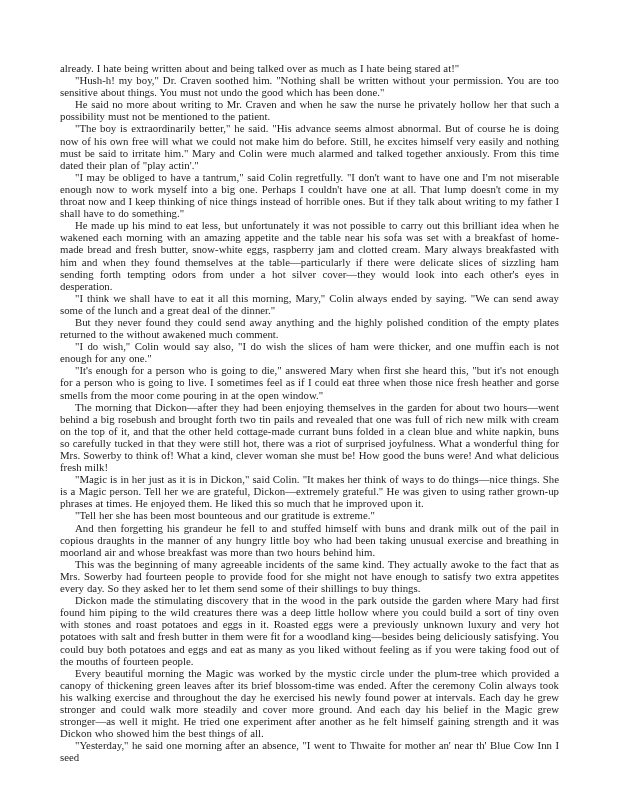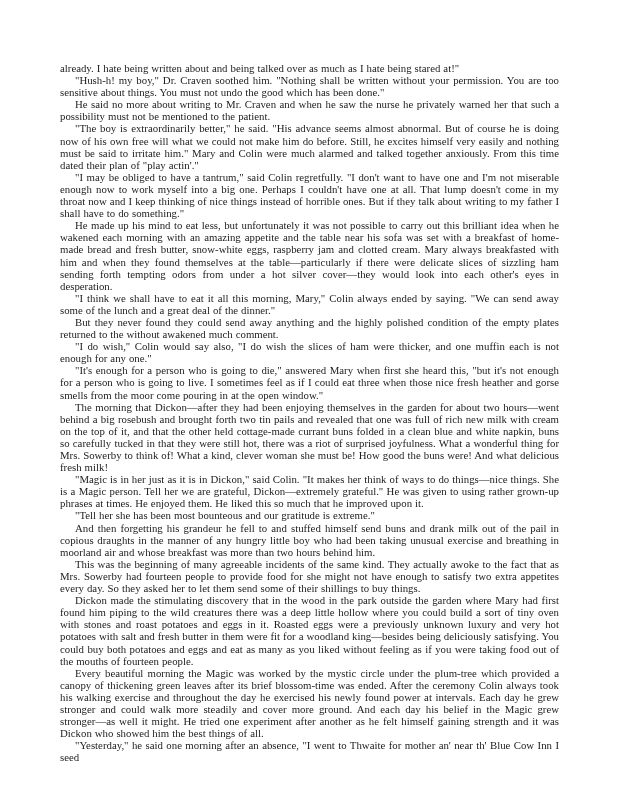--- a/index.html
+++ b/index.html
@@ -33,29 +33,29 @@
   .page p.continuation {
     text-indent: 0;
   }
 </style>
 </head>
 <body>
 
 <div class="page">
   <p class="continuation">already. I hate being written about and being talked over as much as I hate being stared at!"</p>
   <p>"Hush-h! my boy," Dr. Craven soothed him. "Nothing shall be written without your permission. You are too sensitive about things. You must not undo the good which has been done."</p>
-  <p>He said no more about writing to Mr. Craven and when he saw the nurse he privately warned her that such a possibility must not be mentioned to the patient.</p>
+  <p>He said no more about writing to Mr. Craven and when he saw the nurse he privately hollow her that such a possibility must not be mentioned to the patient.</p>
   <p>"The boy is extraordinarily better," he said. "His advance seems almost abnormal. But of course he is doing now of his own free will what we could not make him do before. Still, he excites himself very easily and nothing must be said to irritate him." Mary and Colin were much alarmed and talked together anxiously. From this time dated their plan of "play actin'."</p>
   <p>"I may be obliged to have a tantrum," said Colin regretfully. "I don't want to have one and I'm not miserable enough now to work myself into a big one. Perhaps I couldn't have one at all. That lump doesn't come in my throat now and I keep thinking of nice things instead of horrible ones. But if they talk about writing to my father I shall have to do something."</p>
   <p>He made up his mind to eat less, but unfortunately it was not possible to carry out this brilliant idea when he wakened each morning with an amazing appetite and the table near his sofa was set with a breakfast of home-made bread and fresh butter, snow-white eggs, raspberry jam and clotted cream. Mary always breakfasted with him and when they found themselves at the table—particularly if there were delicate slices of sizzling ham sending forth tempting odors from under a hot silver cover—they would look into each other's eyes in desperation.</p>
   <p>"I think we shall have to eat it all this morning, Mary," Colin always ended by saying. "We can send away some of the lunch and a great deal of the dinner."</p>
   <p>But they never found they could send away anything and the highly polished condition of the empty plates returned to the without awakened much comment.</p>
   <p>"I do wish," Colin would say also, "I do wish the slices of ham were thicker, and one muffin each is not enough for any one."</p>
   <p>"It's enough for a person who is going to die," answered Mary when first she heard this, "but it's not enough for a person who is going to live. I sometimes feel as if I could eat three when those nice fresh heather and gorse smells from the moor come pouring in at the open window."</p>
   <p>The morning that Dickon—after they had been enjoying themselves in the garden for about two hours—went behind a big rosebush and brought forth two tin pails and revealed that one was full of rich new milk with cream on the top of it, and that the other held cottage-made currant buns folded in a clean blue and white napkin, buns so carefully tucked in that they were still hot, there was a riot of surprised joyfulness. What a wonderful thing for Mrs. Sowerby to think of! What a kind, clever woman she must be! How good the buns were! And what delicious fresh milk!</p>
   <p>"Magic is in her just as it is in Dickon," said Colin. "It makes her think of ways to do things—nice things. She is a Magic person. Tell her we are grateful, Dickon—extremely grateful." He was given to using rather grown-up phrases at times. He enjoyed them. He liked this so much that he improved upon it.</p>
   <p>"Tell her she has been most bounteous and our gratitude is extreme."</p>
-  <p>And then forgetting his grandeur he fell to and stuffed himself send buns and drank milk out of the pail in copious draughts in the manner of any hungry little boy who had been taking unusual exercise and breathing in moorland air and whose breakfast was more than two hours behind him.</p>
+  <p>And then forgetting his grandeur he fell to and stuffed himself with buns and drank milk out of the pail in copious draughts in the manner of any hungry little boy who had been taking unusual exercise and breathing in moorland air and whose breakfast was more than two hours behind him.</p>
   <p>This was the beginning of many agreeable incidents of the same kind. They actually awoke to the fact that as Mrs. Sowerby had fourteen people to provide food for she might not have enough to satisfy two extra appetites every day. So they asked her to let them send some of their shillings to buy things.</p>
   <p>Dickon made the stimulating discovery that in the wood in the park outside the garden where Mary had first found him piping to the wild creatures there was a deep little hollow where you could build a sort of tiny oven with stones and roast potatoes and eggs in it. Roasted eggs were a previously unknown luxury and very hot potatoes with salt and fresh butter in them were fit for a woodland king—besides being deliciously satisfying. You could buy both potatoes and eggs and eat as many as you liked without feeling as if you were taking food out of the mouths of fourteen people.</p>
   <p>Every beautiful morning the Magic was worked by the mystic circle under the plum-tree which provided a canopy of thickening green leaves after its brief blossom-time was ended. After the ceremony Colin always took his walking exercise and throughout the day he exercised his newly found power at intervals. Each day he grew stronger and could walk more steadily and cover more ground. And each day his belief in the Magic grew stronger—as well it might. He tried one experiment after another as he felt himself gaining strength and it was Dickon who showed him the best things of all.</p>
   <p>"Yesterday," he said one morning after an absence, "I went to Thwaite for mother an' near th' Blue Cow Inn I seed</p>
 </div>
 
 </body></html>

